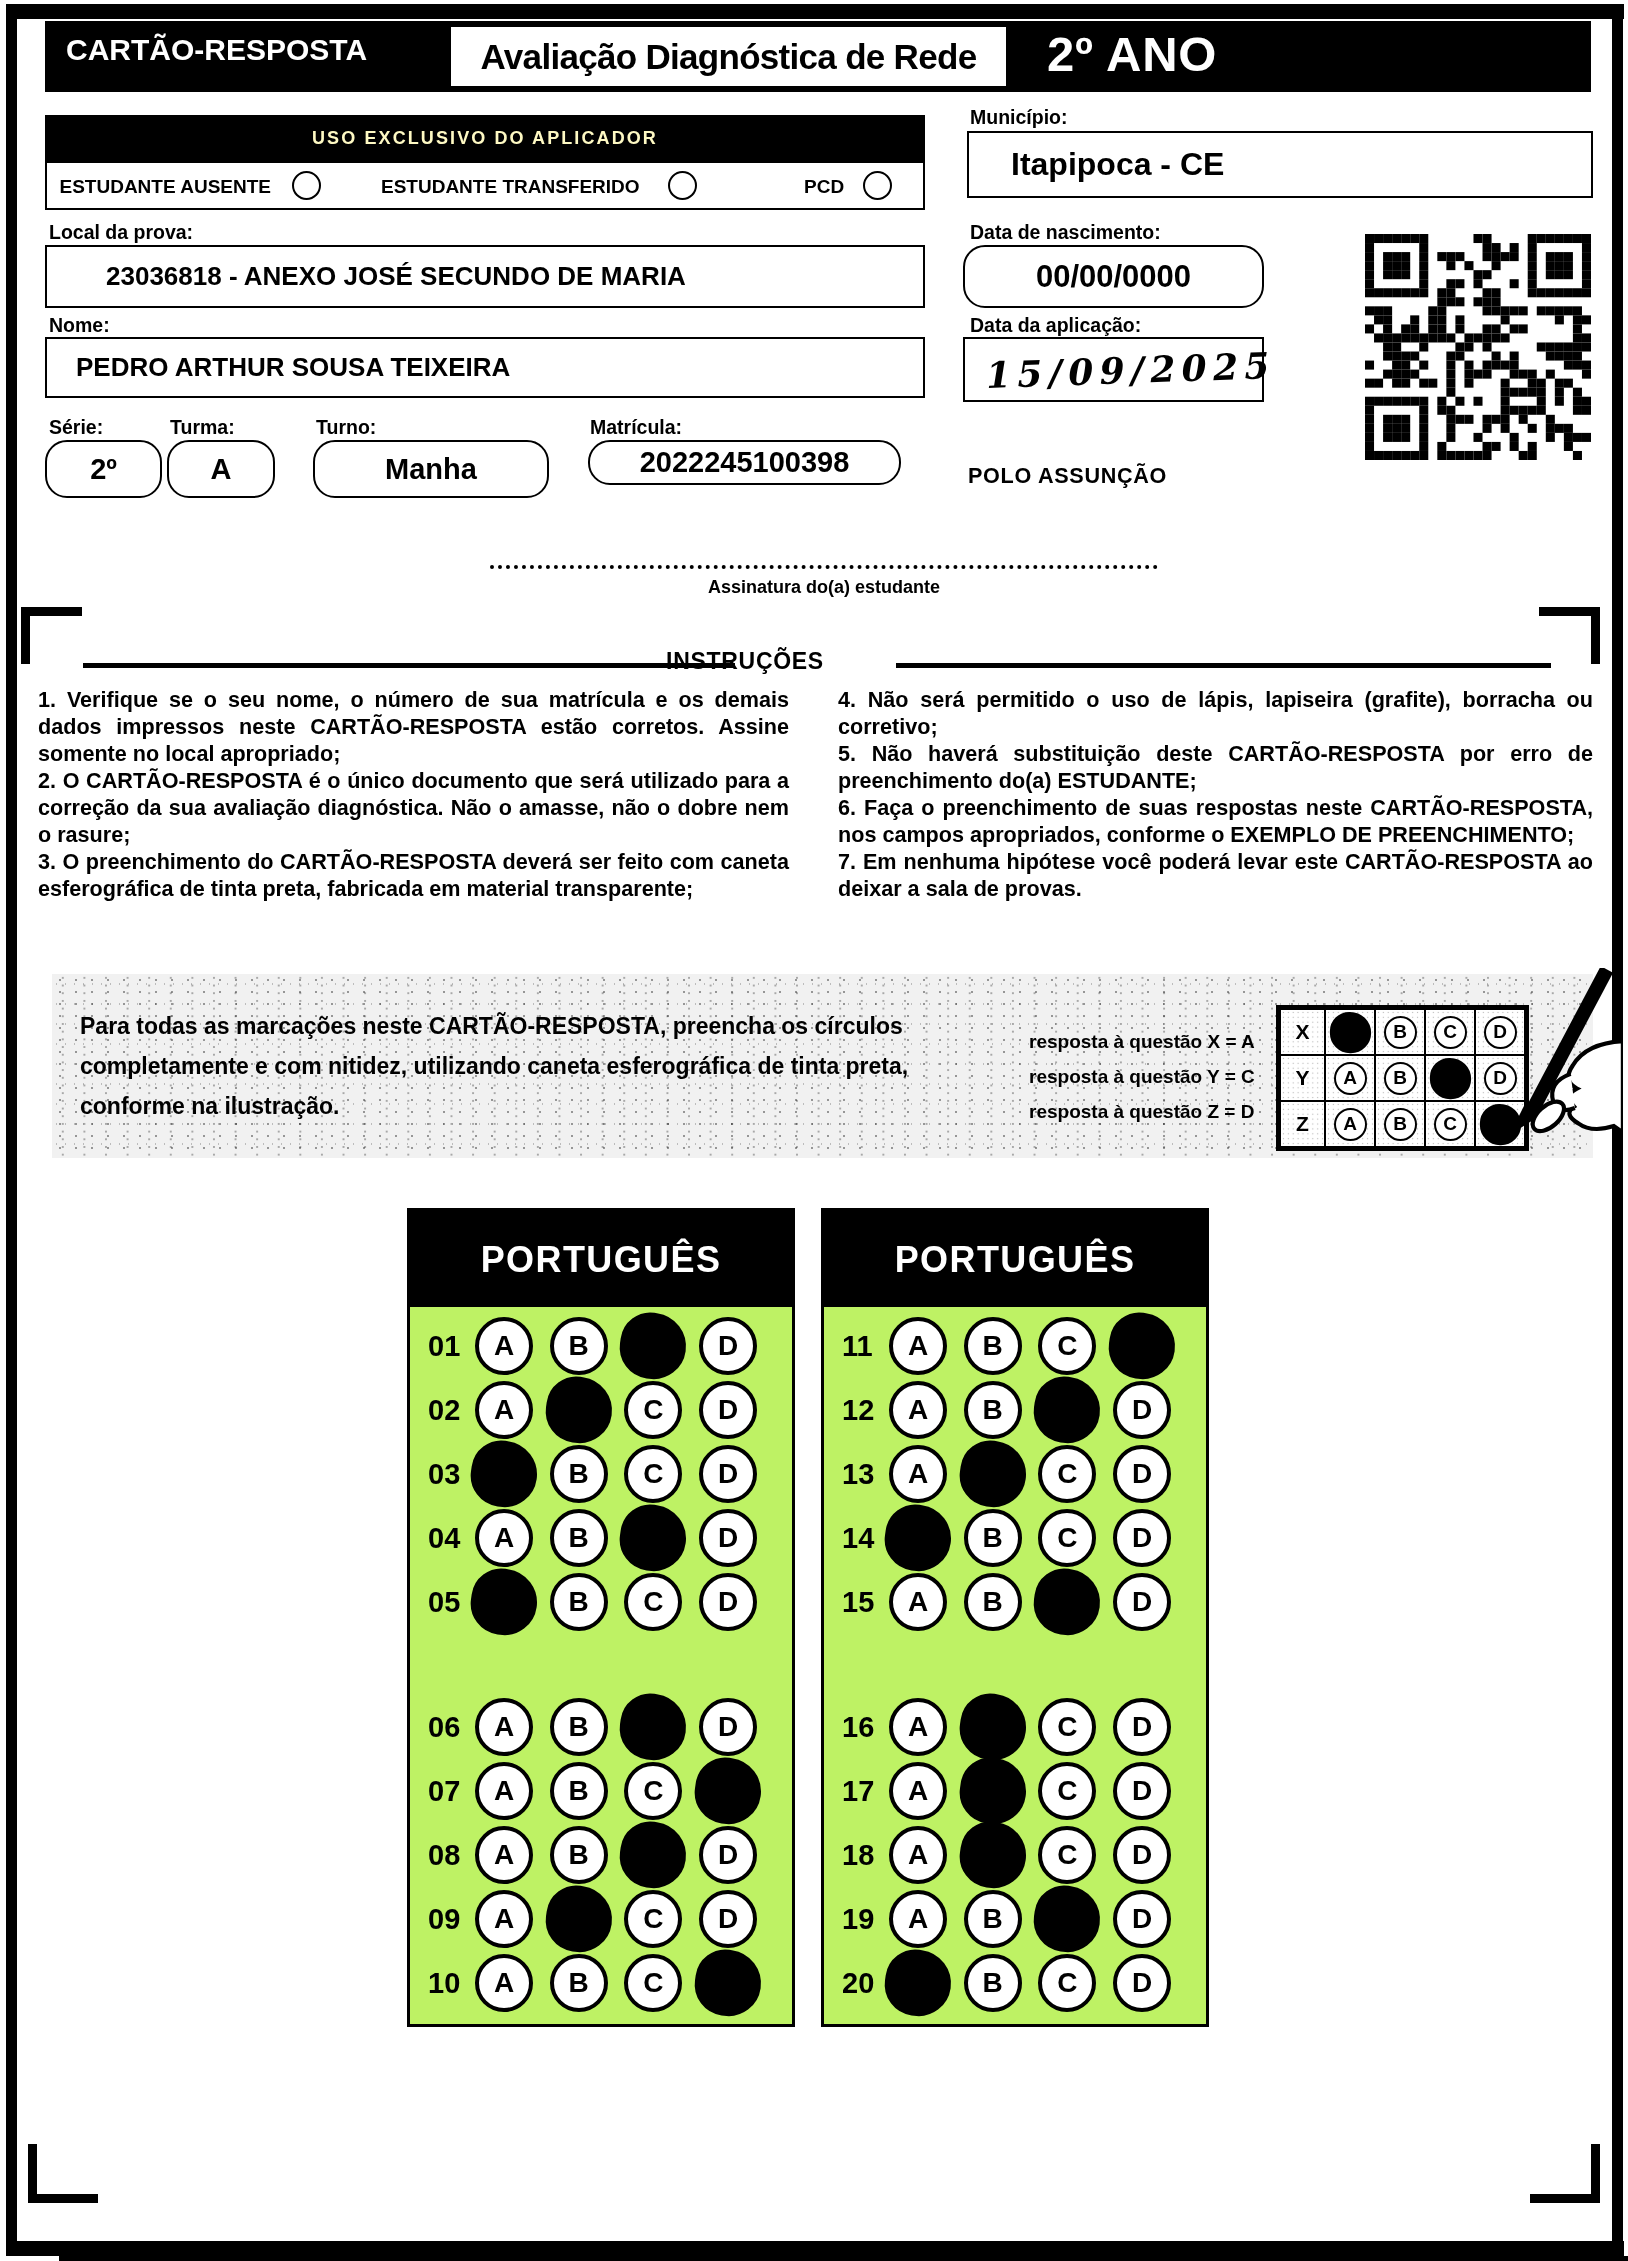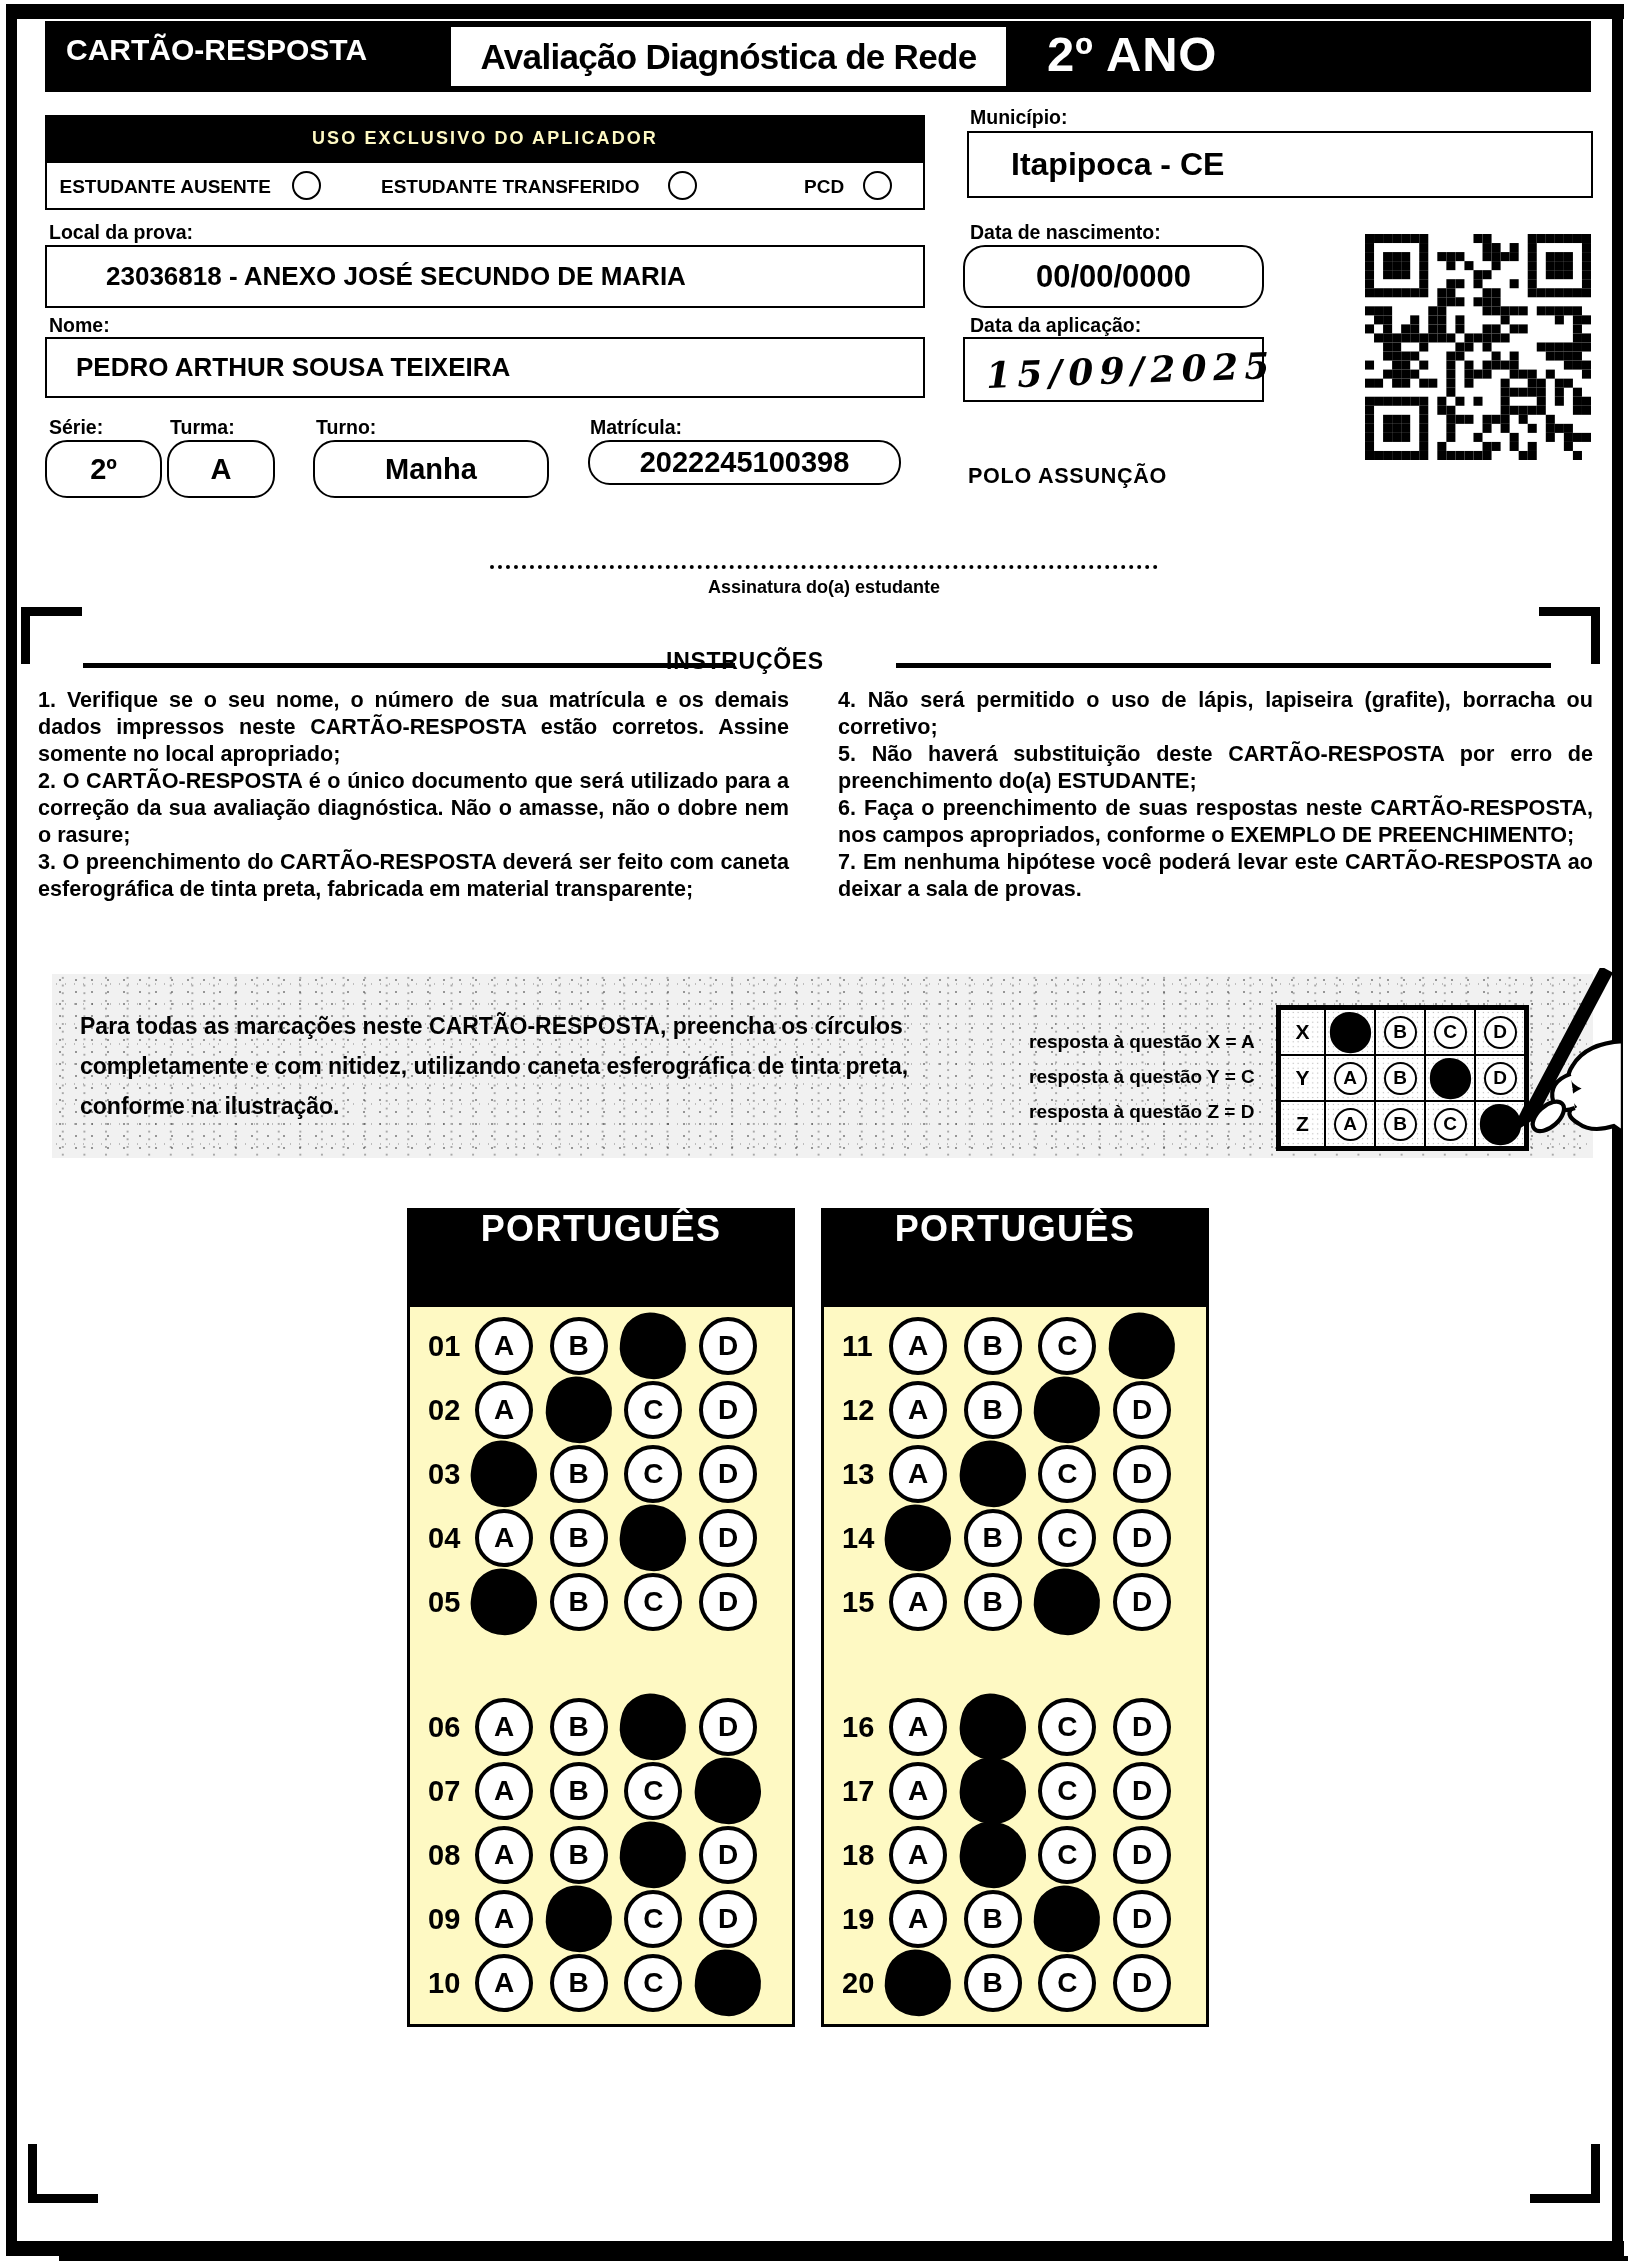--- a/index.html
+++ b/index.html
@@ -88,23 +88,23 @@
   .ex-cell { width:50px; height:46px; border:1.4px solid #000; display:flex; align-items:center; justify-content:center;
     background-image: radial-gradient(circle, rgba(0,0,0,.28) 0.7px, transparent 1px); background-size:4.9px 4.9px; }
   .ex-label { width:45px; font-size:21px; }
   .ex-bubble { width:33px; height:33px; border:2.8px solid #000; border-radius:50%; background:#fff;
     display:flex; align-items:center; justify-content:center; font-size:19px; }
   .ex-bubble.filled { background:#000; color:transparent; transform:scale(1.25); border-radius:48% 52% 50% 50%; }
   .pen-illu { left:1480px; top:968px; }
 
   
   .subject-header { top:1208px; width:388px; height:103px; background:#000; color:#fff;
-    display:flex; align-items:flex-start; justify-content:center; font-size:36px; letter-spacing:1.4px; }
+    display:flex; align-items:center; justify-content:center; font-size:36px; letter-spacing:1.4px; }
   .sh-0 { left:407px; } .sh-1 { left:821px; }
-  .answer-box { top:1304px; width:388px; height:723px; border:3.5px solid #000; background:#fef9c3; padding-top:7px; }
+  .answer-box { top:1304px; width:388px; height:723px; border:3.5px solid #000; background:#bef264; padding-top:7px; }
   .ab-0 { left:407px; } .ab-1 { left:821px; }
   .q-row { height:64px; display:flex; align-items:center; padding-left:18px; }
   .q-num { width:47px; font-size:29px; }
   .group-gap { height:61px; }
   .bubble { width:58px; height:58px; border:4.2px solid #000; border-radius:50%; background:#fff;
     display:flex; align-items:center; justify-content:center; font-size:28px; margin-right:16.7px; flex:0 0 auto; }
   .bubble.filled { background:#000; color:transparent; border-radius:47% 53% 51% 49%; transform:scale(1.14) rotate(8deg); }
 </style>
 </head>
 <body>

